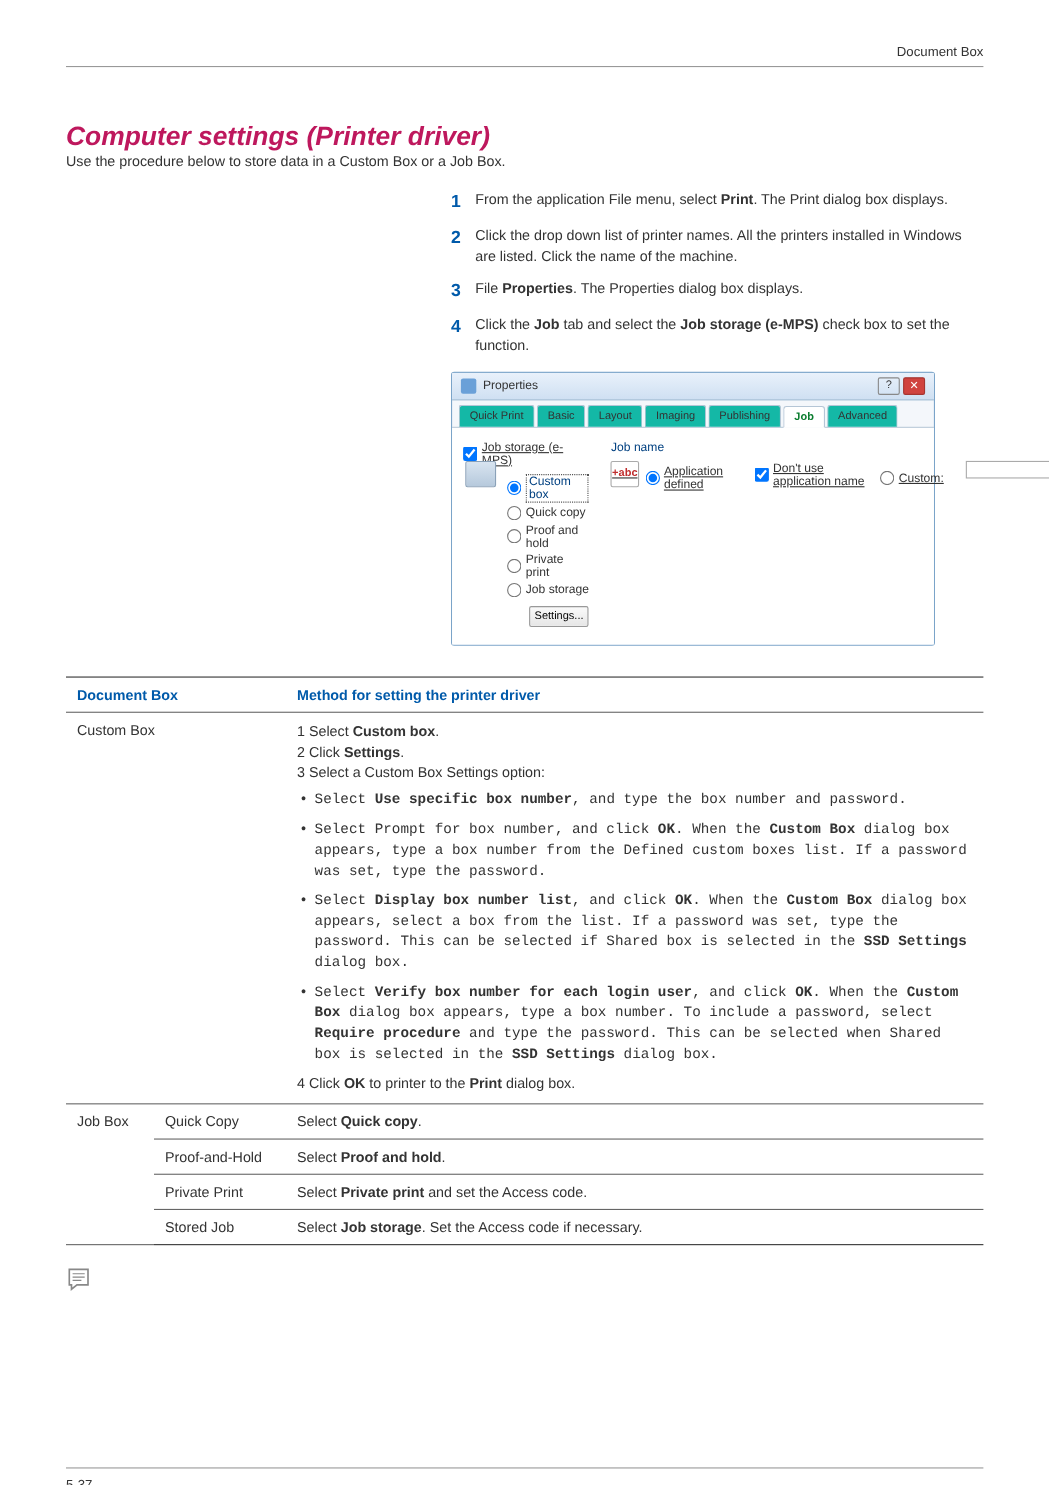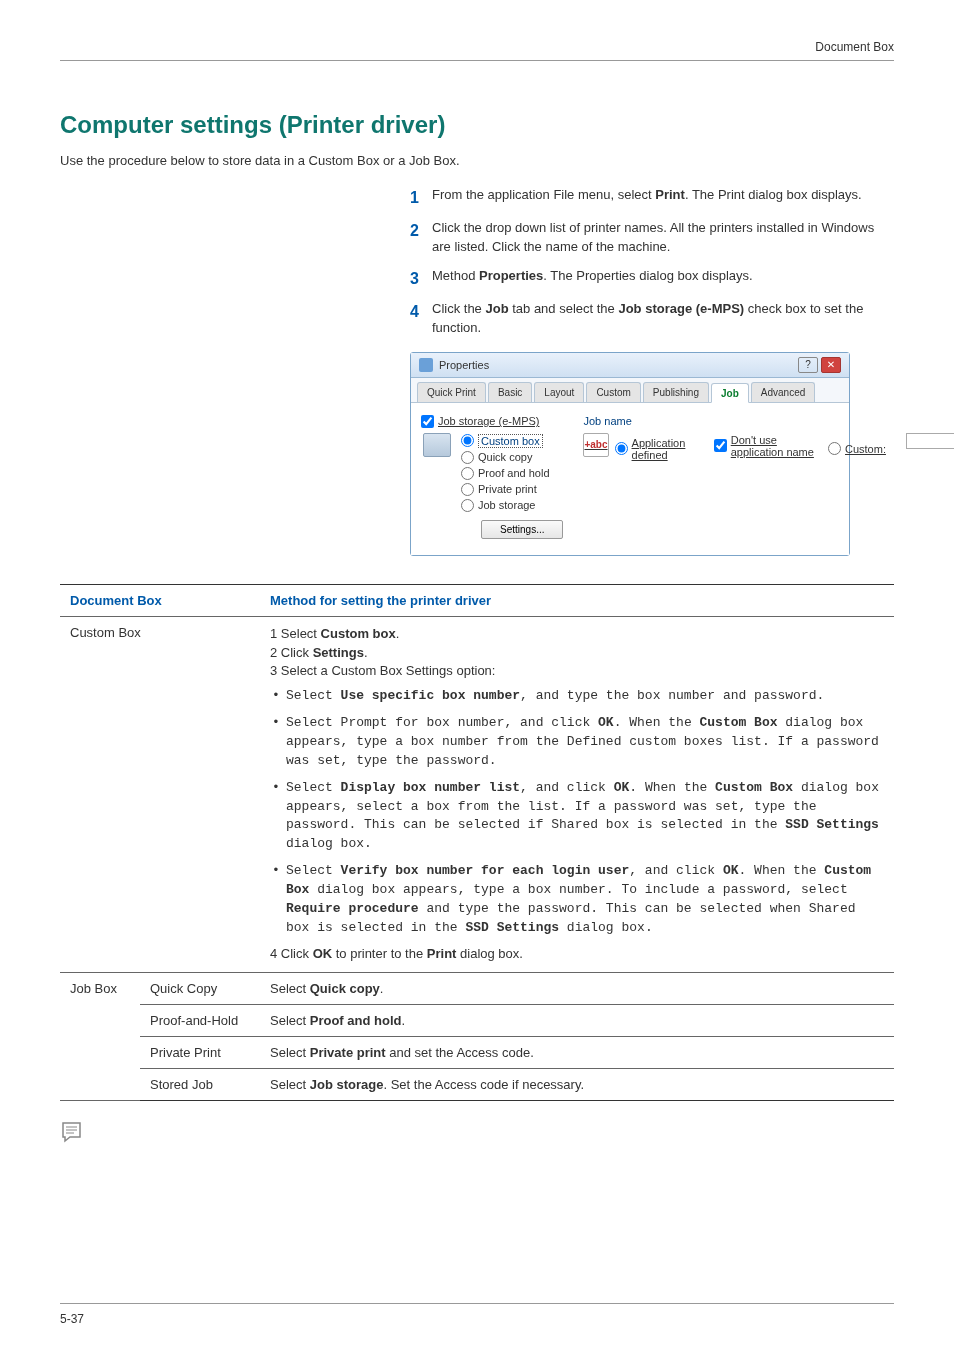--- a/index.html
+++ b/index.html
@@ -15,24 +15,24 @@
     }
     .header-right {
       text-align: right;
       font-size: 12px;
       color: #333;
       padding-bottom: 6px;
       border-bottom: 1px solid #999;
       margin-bottom: 50px;
     }
     h1.section-title {
-      color: #0f766e;
+      color: #be185d;
       font-size: 24px;
       font-weight: bold;
-      margin-bottom: 14px;
+      font-style: italic;
     }
     .intro {
       font-size: 13px;
       margin-bottom: 18px;
     }
     .steps {
       margin-left: 350px;
       margin-bottom: 14px;
     }
     .step {
@@ -77,21 +77,21 @@
     .tabs-row {
       display: flex;
       border-bottom: 1px solid #b5c6d6;
       padding: 4px 6px 0 6px;
       gap: 0;
     }
     .tab {
       padding: 4px 9px 3px 9px;
       border: 1px solid #b5c6d6;
       border-bottom: none;
-      background: #e5e5e5;
+      background: #14b8a6;
       margin-right: 2px;
       border-radius: 3px 3px 0 0;
       font-size: 10px;
     }
     .tab.active {
       background: #fff;
       border-bottom: 1px solid #fff;
       position: relative;
       top: 1px;
     }
@@ -103,21 +103,21 @@
       gap: 20px;
     }
     .panel-col { flex:1; }
     .check-row { display:flex; align-items:center; gap:4px; margin-bottom:6px; }
     .check-row input { margin:0; }
     .radio-group { margin-left: 40px; display:flex; flex-direction:column; gap:3px; margin-bottom:8px;}
     .radio-row { display:flex; align-items:center; gap:4px; }
     .radio-row.sel span { border:1px dotted #555; padding:0 2px; color:#004080; }
     .settings-btn {
       margin-left: 60px;
-      padding: 3px 18px;
+      padding: 3px 4px;
       border:1px solid #999;
       background: linear-gradient(#fafafa,#e6e6e6);
       border-radius:2px;
       font-size:10px;
     }
     .stack-ico {
       position:absolute;
       width:28px; height:24px;
       background: linear-gradient(#d8e4f0,#b6c9dc);
       border:1px solid #8aa1b8;
@@ -217,21 +217,21 @@
   <div class="step">
     <div class="step-num">1</div>
     <div class="step-text"><span>From the application File menu, select </span><b>Print</b><span>. The Print dialog box displays.</span></div>
   </div>
   <div class="step">
     <div class="step-num">2</div>
     <div class="step-text">Click the drop down list of printer names. All the printers installed in Windows are listed. Click the name of the machine.</div>
   </div>
   <div class="step">
     <div class="step-num">3</div>
-    <div class="step-text"><span>Method </span><b>Properties</b><span>. The Properties dialog box displays.</span></div>
+    <div class="step-text"><span>File </span><b>Properties</b><span>. The Properties dialog box displays.</span></div>
   </div>
   <div class="step">
     <div class="step-num">4</div>
     <div class="step-text"><span>Click the </span><b>Job</b><span> tab and select the </span><b>Job storage (e-MPS)</b><span> check box to set the function.</span></div>
   </div>
 </div>
 
 <div class="screenshot-wrap">
   <div class="win-window">
     <div class="win-title">
@@ -241,21 +241,21 @@
       </div>
       <div class="win-title-btns">
         <span>?</span>
         <span class="close">✕</span>
       </div>
     </div>
     <div class="tabs-row">
       <div class="tab">Quick Print</div>
       <div class="tab">Basic</div>
       <div class="tab">Layout</div>
-      <div class="tab">Custom</div>
+      <div class="tab">Imaging</div>
       <div class="tab">Publishing</div>
       <div class="tab active job-green">Job</div>
       <div class="tab">Advanced</div>
     </div>
     <div class="panel-body">
       <div class="panel-col left-panel">
         <div class="check-row">
           <input type="checkbox" checked="" style="">
           <span style="text-decoration:underline; text-decoration-style:solid;">Job storage (e-MPS)</span>
         </div>

